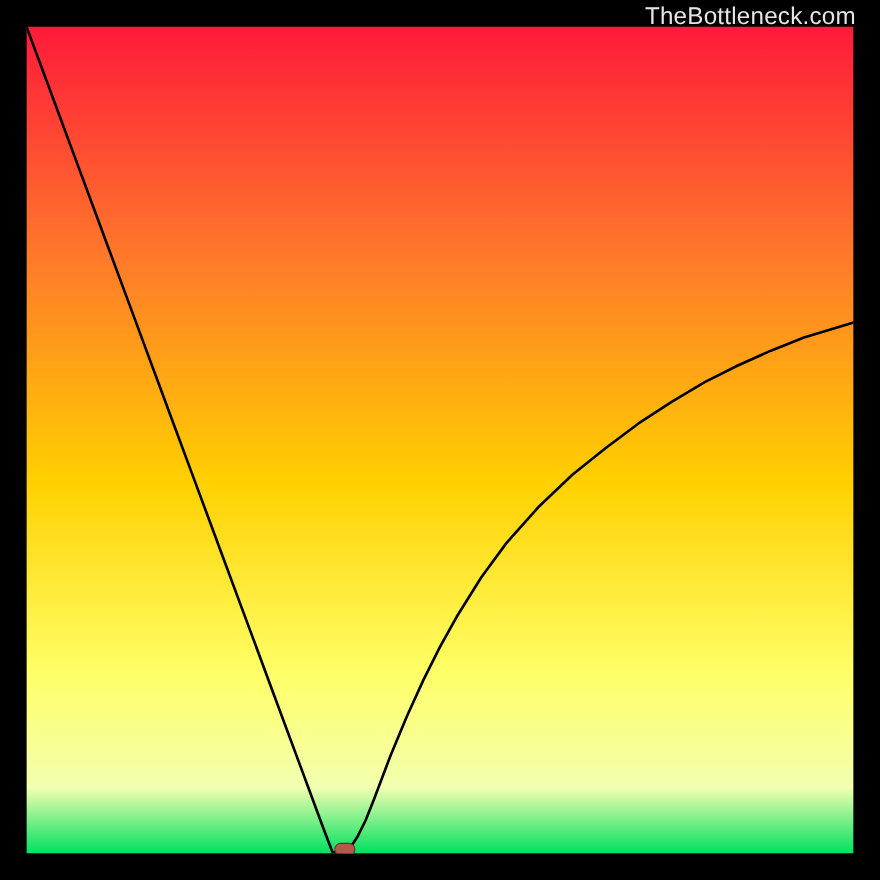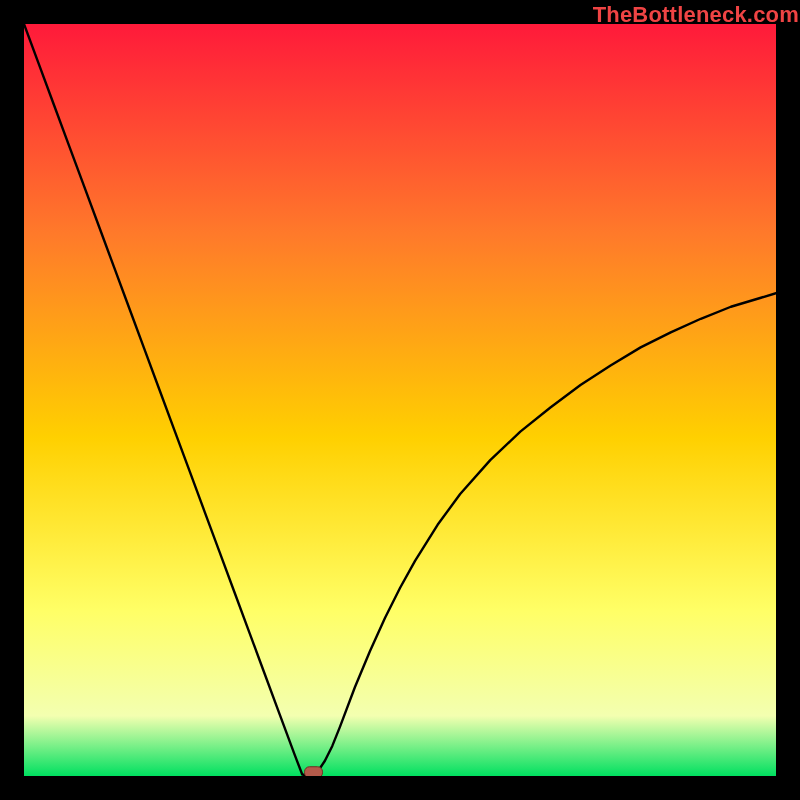--- a/index.html
+++ b/index.html
@@ -22,25 +22,25 @@
   .plot-area {
     position: absolute;
     left: 0;
     top: 0;
     width: 752px;
     height: 752px;
   }
   .attribution {
     position: absolute;
     top: 2px;
-    right: 1px;
-    color: #ef4444;
+    right: 22px;
+    color: #e5e5e5;
     font-size: 22px;
     letter-spacing: 0.2px;
-    font-weight: 700;
+    font-weight: 400;
   }
   svg {
     display: block;
   }
 </style>
 </head>
 <body>
 
 <div class="attribution">TheBottleneck.com</div>
 

